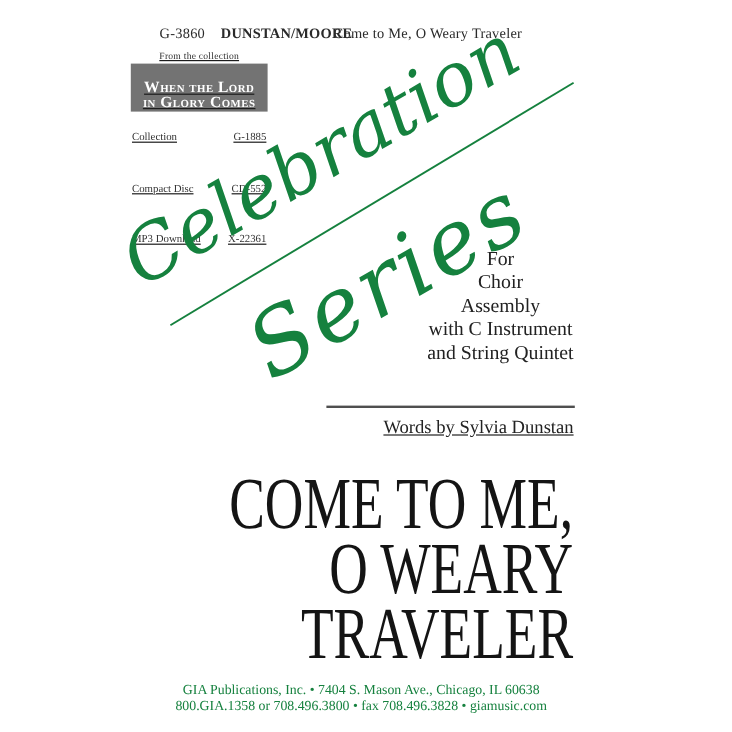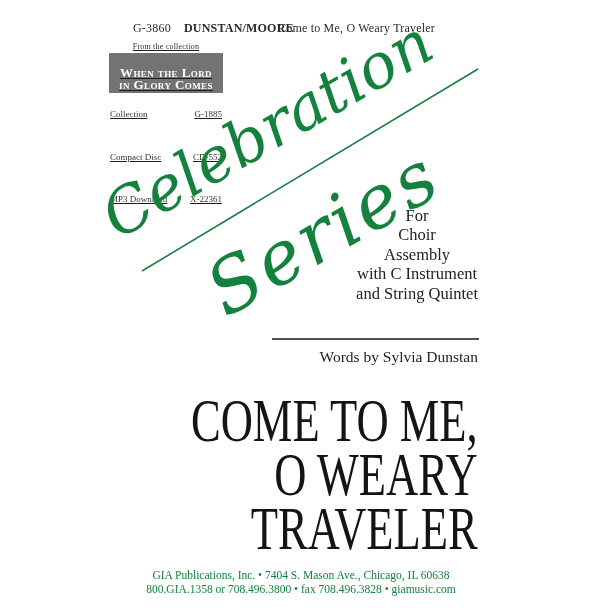--- a/index.html
+++ b/index.html
@@ -25,21 +25,21 @@
   .artwork { position:absolute; left:0; top:0; }
   .artwork text { font-family:"DejaVu Serif", serif; font-style:italic; }
 
   
   .instr { position:absolute; right:132px; top:206px; text-align:center;
            font-size:16.5px; line-height:19.4px; color:#222; white-space:nowrap; }
 
   
   .credits-rule { position:absolute; left:272px; top:338px; width:207px; height:2px; background:#4f4f4f; }
   .credits { position:absolute; right:132px; top:347px; text-align:right;
-             font-size:15.5px; line-height:19px; color:#222; white-space:nowrap; }
+             font-size:15.5px; line-height:19px; color:#222; white-space:nowrap;text-decoration:underline; }
 
   
   .big-title { position:absolute; right:132px; top:394px; text-align:right;
                font-size:61px; line-height:54px; color:#141414;
                transform:scaleX(.73); transform-origin:right top; white-space:nowrap; }
 
   
   .footer { position:absolute; left:-4px; top:569px; width:610px; text-align:center;
             font-size:11.5px; line-height:13.8px; color:#15813e; }
 </style>

